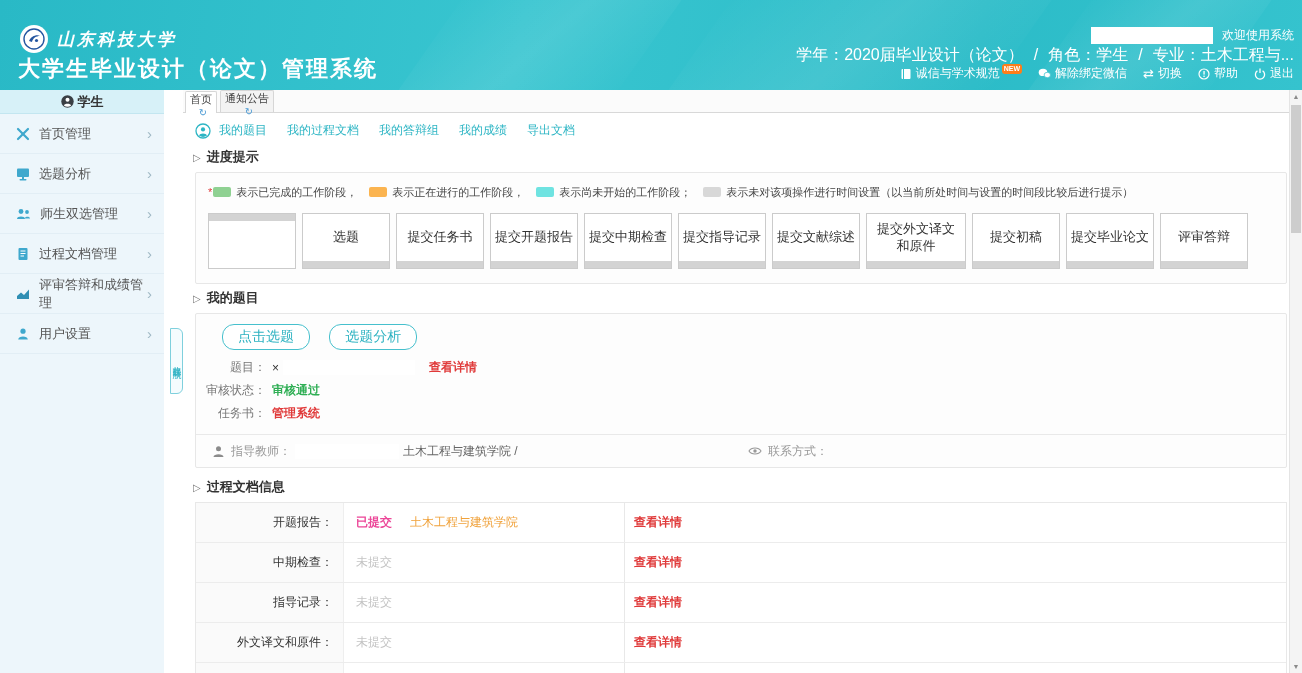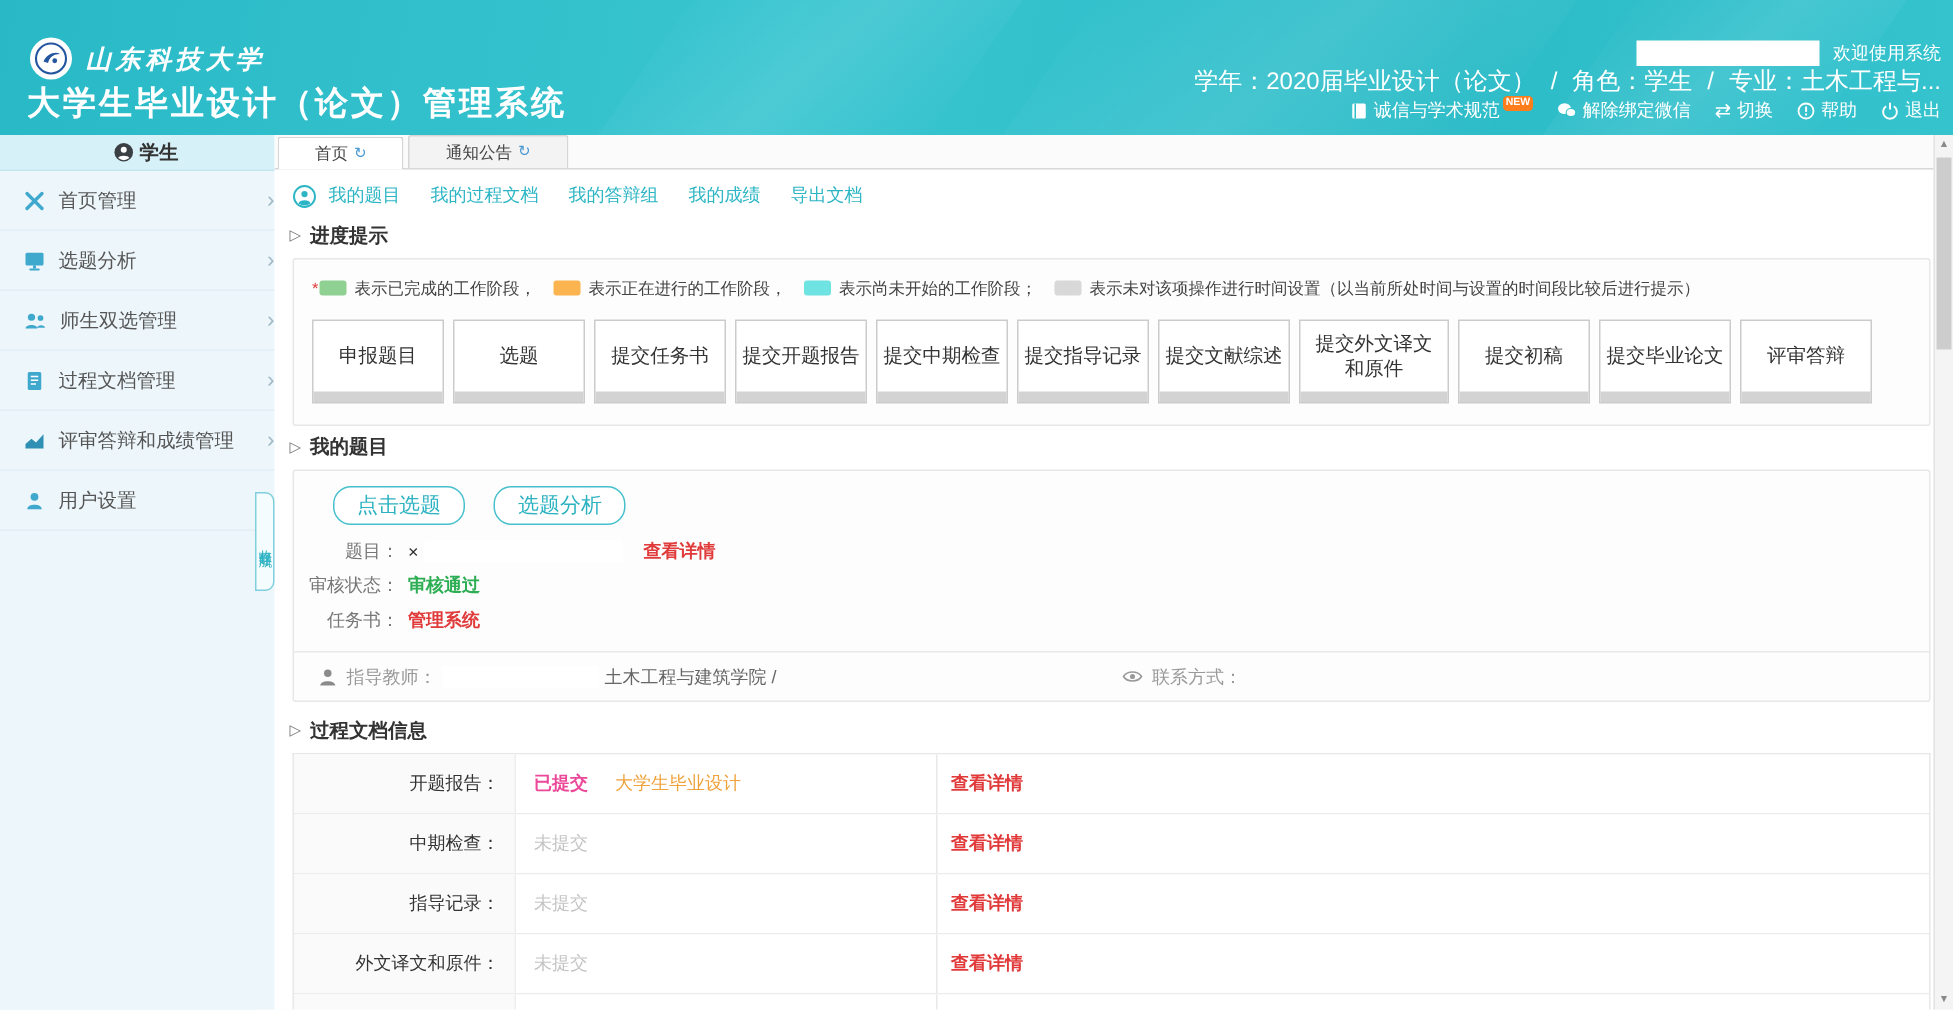--- a/index.html
+++ b/index.html
@@ -28,41 +28,41 @@
   .hdr-meta { font-size:16px; }
   .hdr-meta .sep { margin:0 10px; }
   .hdr-nav { font-size:12px; display:flex; justify-content:flex-end; align-items:center; }
   .hdr-nav .nav-item { display:inline-flex; align-items:center; margin-left:16px; cursor:pointer; }
   .hdr-nav .nav-item svg, .hdr-nav .nav-item .glyph { margin-right:4px; }
   .badge-new { display:inline-block; background:#ff7d1a; color:#fff; font-size:7px; font-weight:bold;
     border-radius:3px; padding:1px 2px; margin-left:2px; position:relative; top:-5px; line-height:8px; }
   .glyph-switch { font-size:13px; }
 
   
-  .sidebar { position:absolute; left:0; top:90px; width:195px; bottom:0; background:#edf6fb; }
+  .sidebar { position:absolute; left:0; top:90px; width:164px; bottom:0; background:#edf6fb; }
   .side-head { height:24px; background:#d7f1f8; display:flex; align-items:center; justify-content:center;
     font-size:13px; font-weight:bold; color:#333; border-bottom:1px solid #c3e6f0; }
   .side-head svg { margin-right:4px; }
   .side-item { height:40px; display:flex; align-items:center; padding:0 12px 0 16px;
     border-bottom:1px solid #e2eef5; cursor:pointer; }
   .side-item svg { margin-right:9px; flex:none; }
   .side-item .lbl { flex:1; font-size:13px; color:#555; }
   .side-item .chev { color:#9fb8c4; font-size:15px; }
 
   
   .collapse-tab { position:absolute; left:170px; top:328px; width:13px; height:66px;
     background:#f5fcfe; border:1px solid #7fd0dd; border-radius:0 6px 6px 0; z-index:20;
     display:flex; align-items:center; justify-content:center; cursor:pointer; }
   .collapse-tab span { writing-mode:vertical-rl; font-size:9px; color:#2fb3c4; letter-spacing:1px; line-height:11px; }
 
   
   .main { position:absolute; left:183px; top:90px; right:0; bottom:0; background:#fff; overflow:hidden; }
   .tabbar { height:23px; background:#fbfbfb; border-bottom:1px solid #d8d8d8; display:flex; align-items:flex-end; padding-left:2px; }
-  .tab { height:22px; display:flex; align-items:center; padding:0 24px; font-size:11px; color:#444;
-    border:1px solid #d6d6d6; border-bottom:none; border-radius:2px 2px 0 0; margin-right:3px; cursor:pointer; }
+  .tab { height:22px; display:flex; align-items:center; padding:0 4px; font-size:11px; color:#444;
+    border:1px solid #d6d6d6; border-bottom:none; border-radius:2px 2px 0 0; margin-right:3px; cursor:pointer;flex-direction:column; }
   .tab.active { background:#fff; position:relative; top:1px; }
   .tab.inactive { background:#f3f3f3; }
   .tab .refresh { color:#4a9ad4; font-size:10px; margin-left:4px; }
 
   .content { padding:0 0 0 8px; position:relative; }
 
   .quick-links { display:flex; align-items:center; padding:9px 0 4px 4px; }
   .quick-links svg { margin-right:8px; }
   .quick-links a { color:#2cb5c4; text-decoration:none; margin-right:20px; font-size:12px; cursor:pointer; }
 
@@ -292,21 +292,20 @@
     <div class="sec-head">
       <span class="tri">▷</span>
       <span>进度提示</span>
     </div>
     <div class="panel progress">
       <div class="legend">
         <span class="star">*</span><span class="sw lg-0 first"></span><span>表示已完成的工作阶段，</span><span class="sw lg-1"></span><span>表示正在进行的工作阶段，</span><span class="sw lg-2"></span><span>表示尚未开始的工作阶段；</span><span class="sw lg-3"></span><span>表示未对该项操作进行时间设置（以当前所处时间与设置的时间段比较后进行提示）</span>
       </div>
       <div class="stages">
         <div class="stage">
-            <div class="st-label">申报题目</div>
             <div class="st-strip"></div>
           </div>
         <div class="stage">
             <div class="st-label">选题</div>
             <div class="st-strip"></div>
           </div>
         <div class="stage">
             <div class="st-label">提交任务书</div>
             <div class="st-strip"></div>
           </div>
@@ -393,21 +392,21 @@
 
     <div class="sec-head" style="margin-top:10px;">
       <span class="tri">▷</span>
       <span>过程文档信息</span>
     </div>
     <div class="doc-table">
       <div class="doc-row">
         <div class="c-label">开题报告：</div>
         <div class="c-val">
             <span class="st-submitted">已提交</span>
-            <span class="st-wait">大学生毕业设计</span>
+            <span class="st-wait">土木工程与建筑学院</span>
           </div>
         <div class="c-act">
             <a class="link-red">查看详情</a>
           </div>
       </div>
       <div class="doc-row">
         <div class="c-label">中期检查：</div>
         <div class="c-val">
             <span class="st-none">未提交</span>
           </div>

